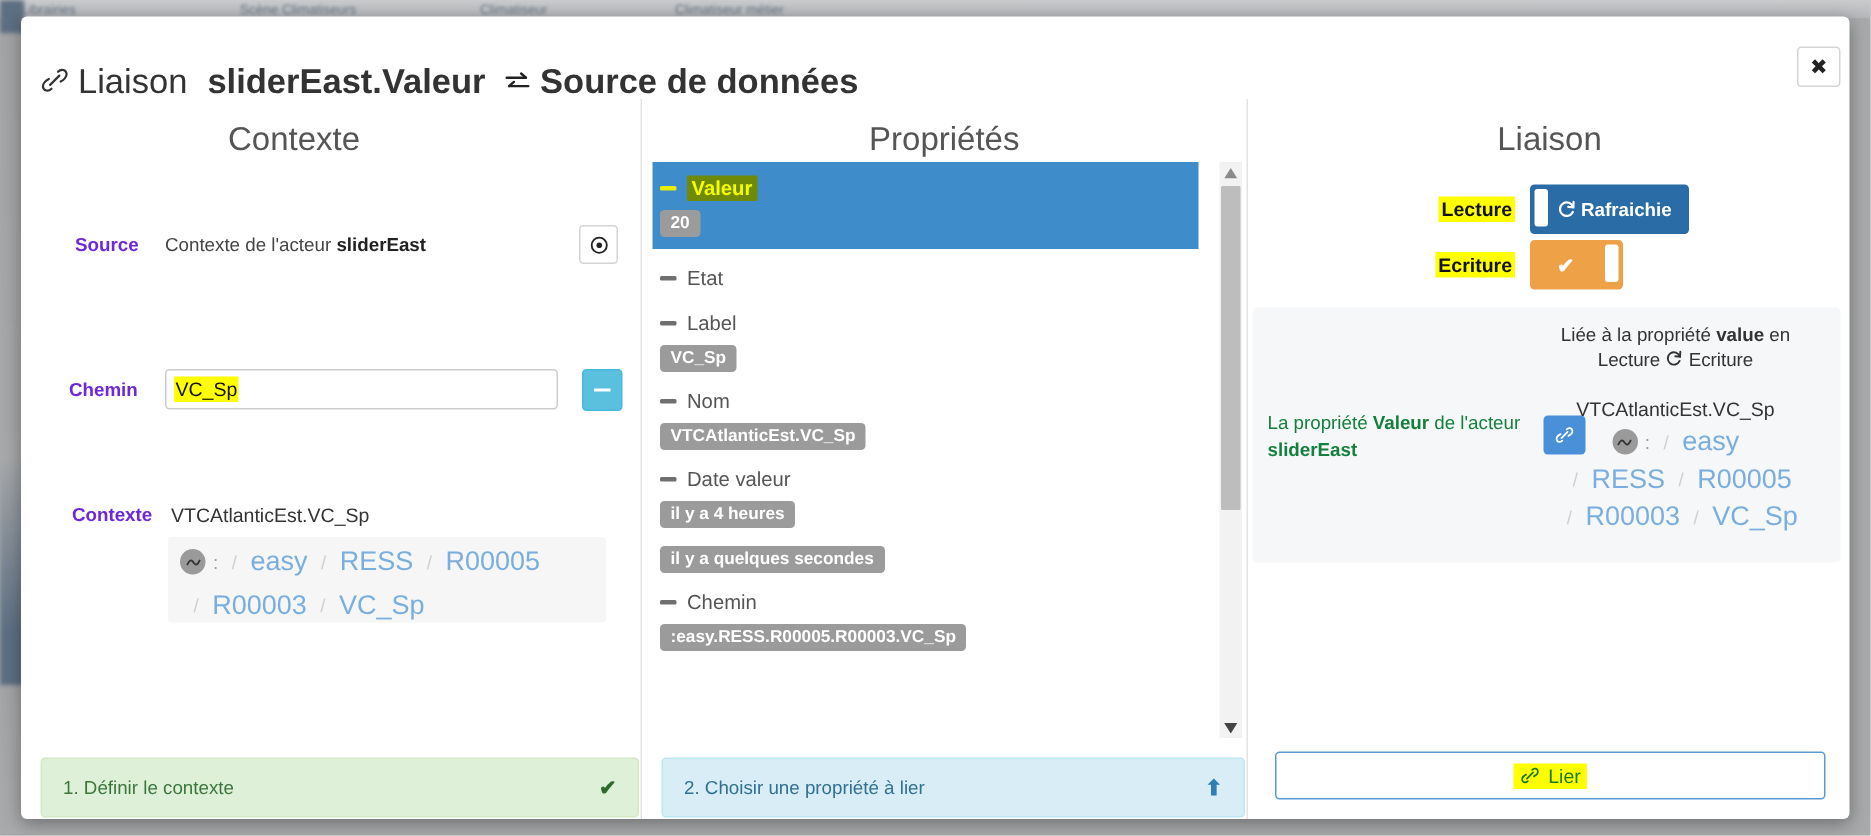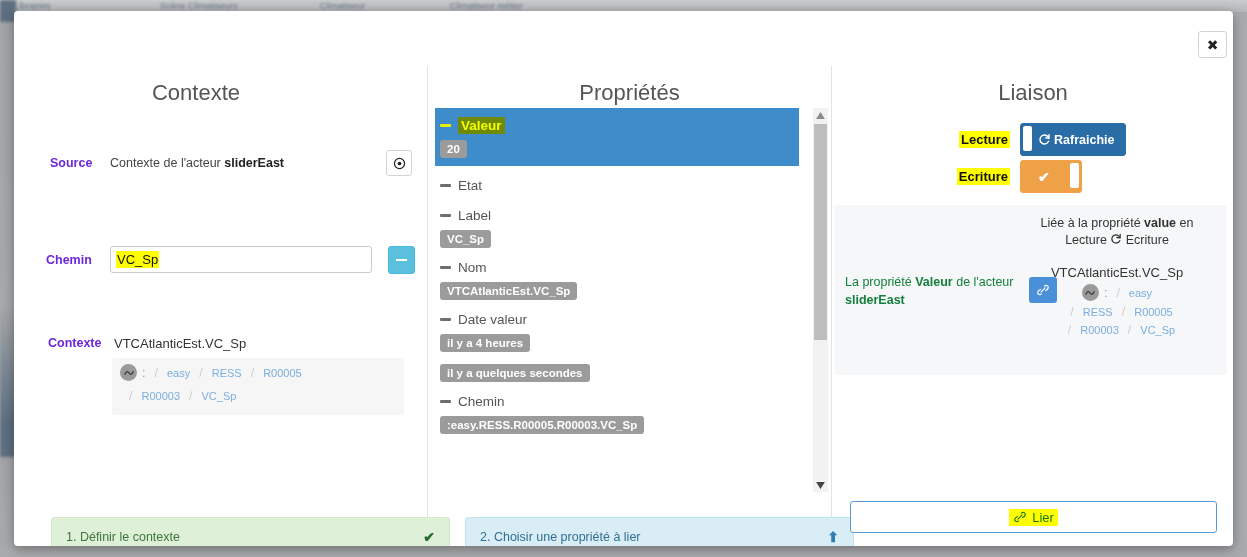--- a/index.html
+++ b/index.html
@@ -77,21 +77,21 @@
   .row-ctx2{position:absolute;left:12px;top:228px;width:386px;}
   .ctx2-label{position:absolute;left:22px;top:2px;}
   .ctx2-value{position:absolute;left:88px;top:2px;font-size:13px;color:#333;}
   .crumb-box{position:absolute;left:86px;top:24px;width:292px;height:57px;
     background:#f6f6f6;border-radius:2px;padding:6px 8px;box-sizing:border-box;}
   .crumb{display:flex;flex-wrap:wrap;align-items:center;gap:0px;}
   .crumb-ico{width:17px;height:17px;border-radius:50%;background:#9a9a9a;
     display:inline-flex;align-items:center;justify-content:center;margin-right:5px;}
   .crumb-sep{color:#cfcfcf;font-size:12.5px;margin:0 9px;}
   .crumb-colon{color:#9b9b9b;font-size:12.5px;}
-  .crumb-link{color:#7aaede;font-size:11px;cursor:pointer;}
+  .crumb-link{color:#7aaede;font-size:18px;cursor:pointer;}
   .crumb-line2{margin-top:8px;display:flex;align-items:center;}
 
   
   .prop-scroll{position:absolute;left:0;top:42px;width:403px;height:384px;}
   .prop-list{position:absolute;left:12px;top:0;width:364px;}
   .prop-item{margin-bottom:0;}
   .prop-item.sel{background:#3f8ccb;padding:6px 5px 8px 5px;margin-left:-5px;width:364px;box-sizing:border-box;}
   .prop-head{display:flex;align-items:center;height:22px;}
   .dash{display:inline-block;width:11px;height:3px;background:#6f6f6f;margin-right:7px;border-radius:1px;}
   .prop-item.sel .dash{background:#e8f000;}
@@ -130,23 +130,23 @@
   .info-path{font-size:13px;color:#333;margin-top:16px;}
   .info-crumb{margin-top:4px;display:flex;flex-wrap:wrap;justify-content:center;align-items:center;}
   .info-left{position:absolute;left:10px;top:68px;width:180px;text-align:left;
     font-size:12.5px;color:#15803d;line-height:18px;}
   .link-btn{position:absolute;left:194px;top:72px;width:28px;height:26px;
     background:#4a90d9;border-radius:3px;display:flex;align-items:center;
     justify-content:center;cursor:pointer;}
 
   
   .footer{position:absolute;bottom:0;left:0;width:1219px;height:53px;}
-  .step{position:absolute;top:24px;height:40px;border-radius:3px;
+  .step{position:absolute;top:12px;height:40px;border-radius:3px;
     display:flex;align-items:center;justify-content:space-between;
-    padding:0 14px;box-sizing:border-box;font-size:12.5px;cursor:pointer;margin-left:24px;}
+    padding:0 14px;box-sizing:border-box;font-size:12.5px;cursor:pointer;}
   .step1{left:13px;width:399px;background:#dff0d8;border:1px solid #d6e9c6;color:#3c763d;}
   .step2{left:427px;width:389px;background:#d9edf7;border:1px solid #bce8f1;color:#31708f;}
   .step-ico{font-size:14px;font-weight:bold;}
   .step1 .step-ico{color:#2d6a2d;}
   .step2 .step-ico{color:#2d7fb3;}
   .lier-btn{position:absolute;left:836px;top:8px;width:365px;height:30px;
     background:#fff;border:1px solid #5b9bd5;border-radius:3px;
     display:flex;align-items:center;justify-content:center;cursor:pointer;}
   .lier-inner{background:#ffff00;color:#1b7a1b;font-size:13px;padding:1px 4px;
     display:flex;align-items:center;gap:5px;}
@@ -160,20 +160,38 @@
     <div class="bg-tab" style="left:160px">Scène Climatiseurs</div>
     <div class="bg-tab" style="left:320px">Climatiseur</div>
     <div class="bg-tab" style="left:450px">Climatiseur métier</div>
   </div>
   <div class="bg-left-strip"></div>
 </div>
 
 <div class="modal">
 
   <div class="modal-header">
+    <div class="modal-title">
+      <span class="link-ico">
+        <svg width="21" height="21" viewBox="0 0 24 24" fill="none" stroke="#333" stroke-width="1.7" stroke-linecap="round">
+          <path d="M14.5 5.5 C17 3 20.5 4 21 7 C21.4 9.5 18.5 12 16.5 13"></path>
+          <path d="M9.5 18.5 C7 21 3.5 20 3 17 C2.6 14.5 5.5 12 7.5 11"></path>
+          <path d="M8.5 15.5 L15.5 8.5"></path>
+        </svg>
+      </span><span>Liaison</span>
+      <span class="b" style="margin-left:7px">sliderEast.Valeur</span>
+      <span class="exch-ico">
+        <svg width="20" height="16" viewBox="0 0 24 20" fill="none" stroke="#222" stroke-width="2" stroke-linecap="round">
+          <path d="M3 6 H19"></path>
+            <path d="M15 2.5 L19 6"></path>
+          <path d="M21 13 H5"></path>
+            <path d="M9 9.5 L5 13"></path>
+        </svg>
+      </span><span class="b">Source de données</span>
+    </div>
     <div class="close-btn">✖</div>
   </div>
 
   <div class="cols">
 
     <div class="col col-ctx">
       <div class="col-title">Contexte</div>
       <div class="ctx-body">
 
         <div class="row-source">

